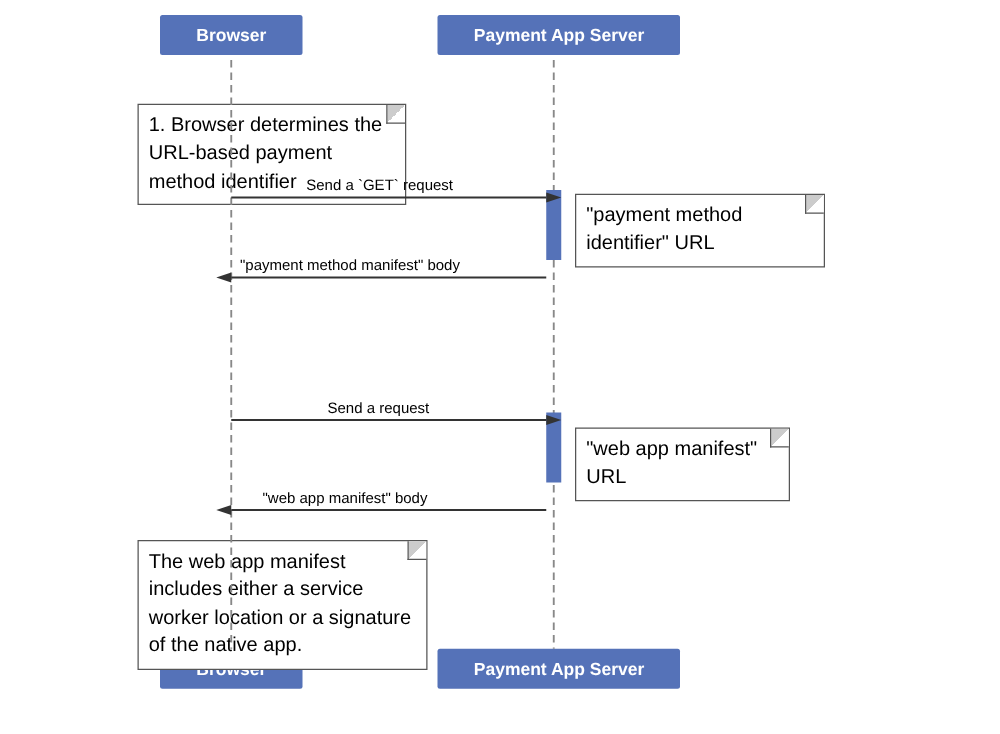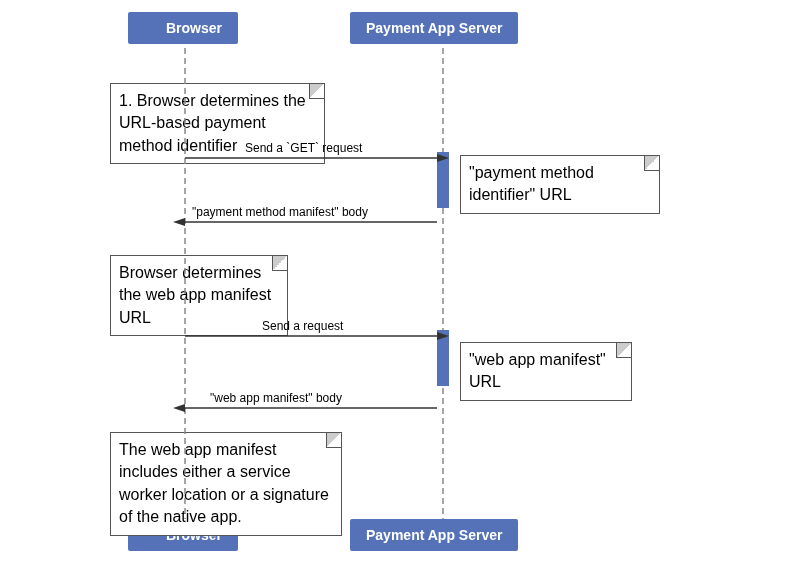--- a/index.html
+++ b/index.html
@@ -20,23 +20,23 @@
       background: #fff;
     }
 
     
     .actor-box {
       position: absolute;
       background: #5572b8;
       color: #fff;
       font-weight: bold;
       font-size: 14px;
-      padding: 8px 16px;
+      padding: 8px 29px;
       border-radius: 2px;
-      text-align: right;
+      text-align: center;
       min-width: 110px;
     }
 
     
     .note-box {
       position: absolute;
       background: #fff;
       border: 1px solid #555;
       padding: 6px 8px;
       font-size: 16px;
@@ -75,22 +75,20 @@
 
   <div class="actor-box" style="left:128px; top:519px; min-width:110px;">Browser</div>
 
   <div class="actor-box" style="left:350px; top:519px; min-width:160px;">Payment App Server</div>
 
   <div class="note-box" style="left:110px; top:83px; width:215px;">1. Browser determines the URL-based
 payment method identifier</div>
 
   <div class="note-box" style="left:460px; top:155px; width:200px;">"payment method identifier" URL</div>
 
-  <div class="note-box" style="left:110px; top:255px; width:178px;">Browser determines
-the web app manifest URL</div>
 
   <div class="note-box" style="left:460px; top:342px; width:172px;">"web app manifest" URL</div>
 
   <div class="note-box" style="left:110px; top:432px; width:232px;">The web app manifest includes
 either a service worker location or
 a signature of the native app.</div>
 
   <svg class="arrows-svg">
 
     <line x1="185" y1="48" x2="185" y2="519" stroke="#888" stroke-width="1.5" stroke-dasharray="6,4"></line>

